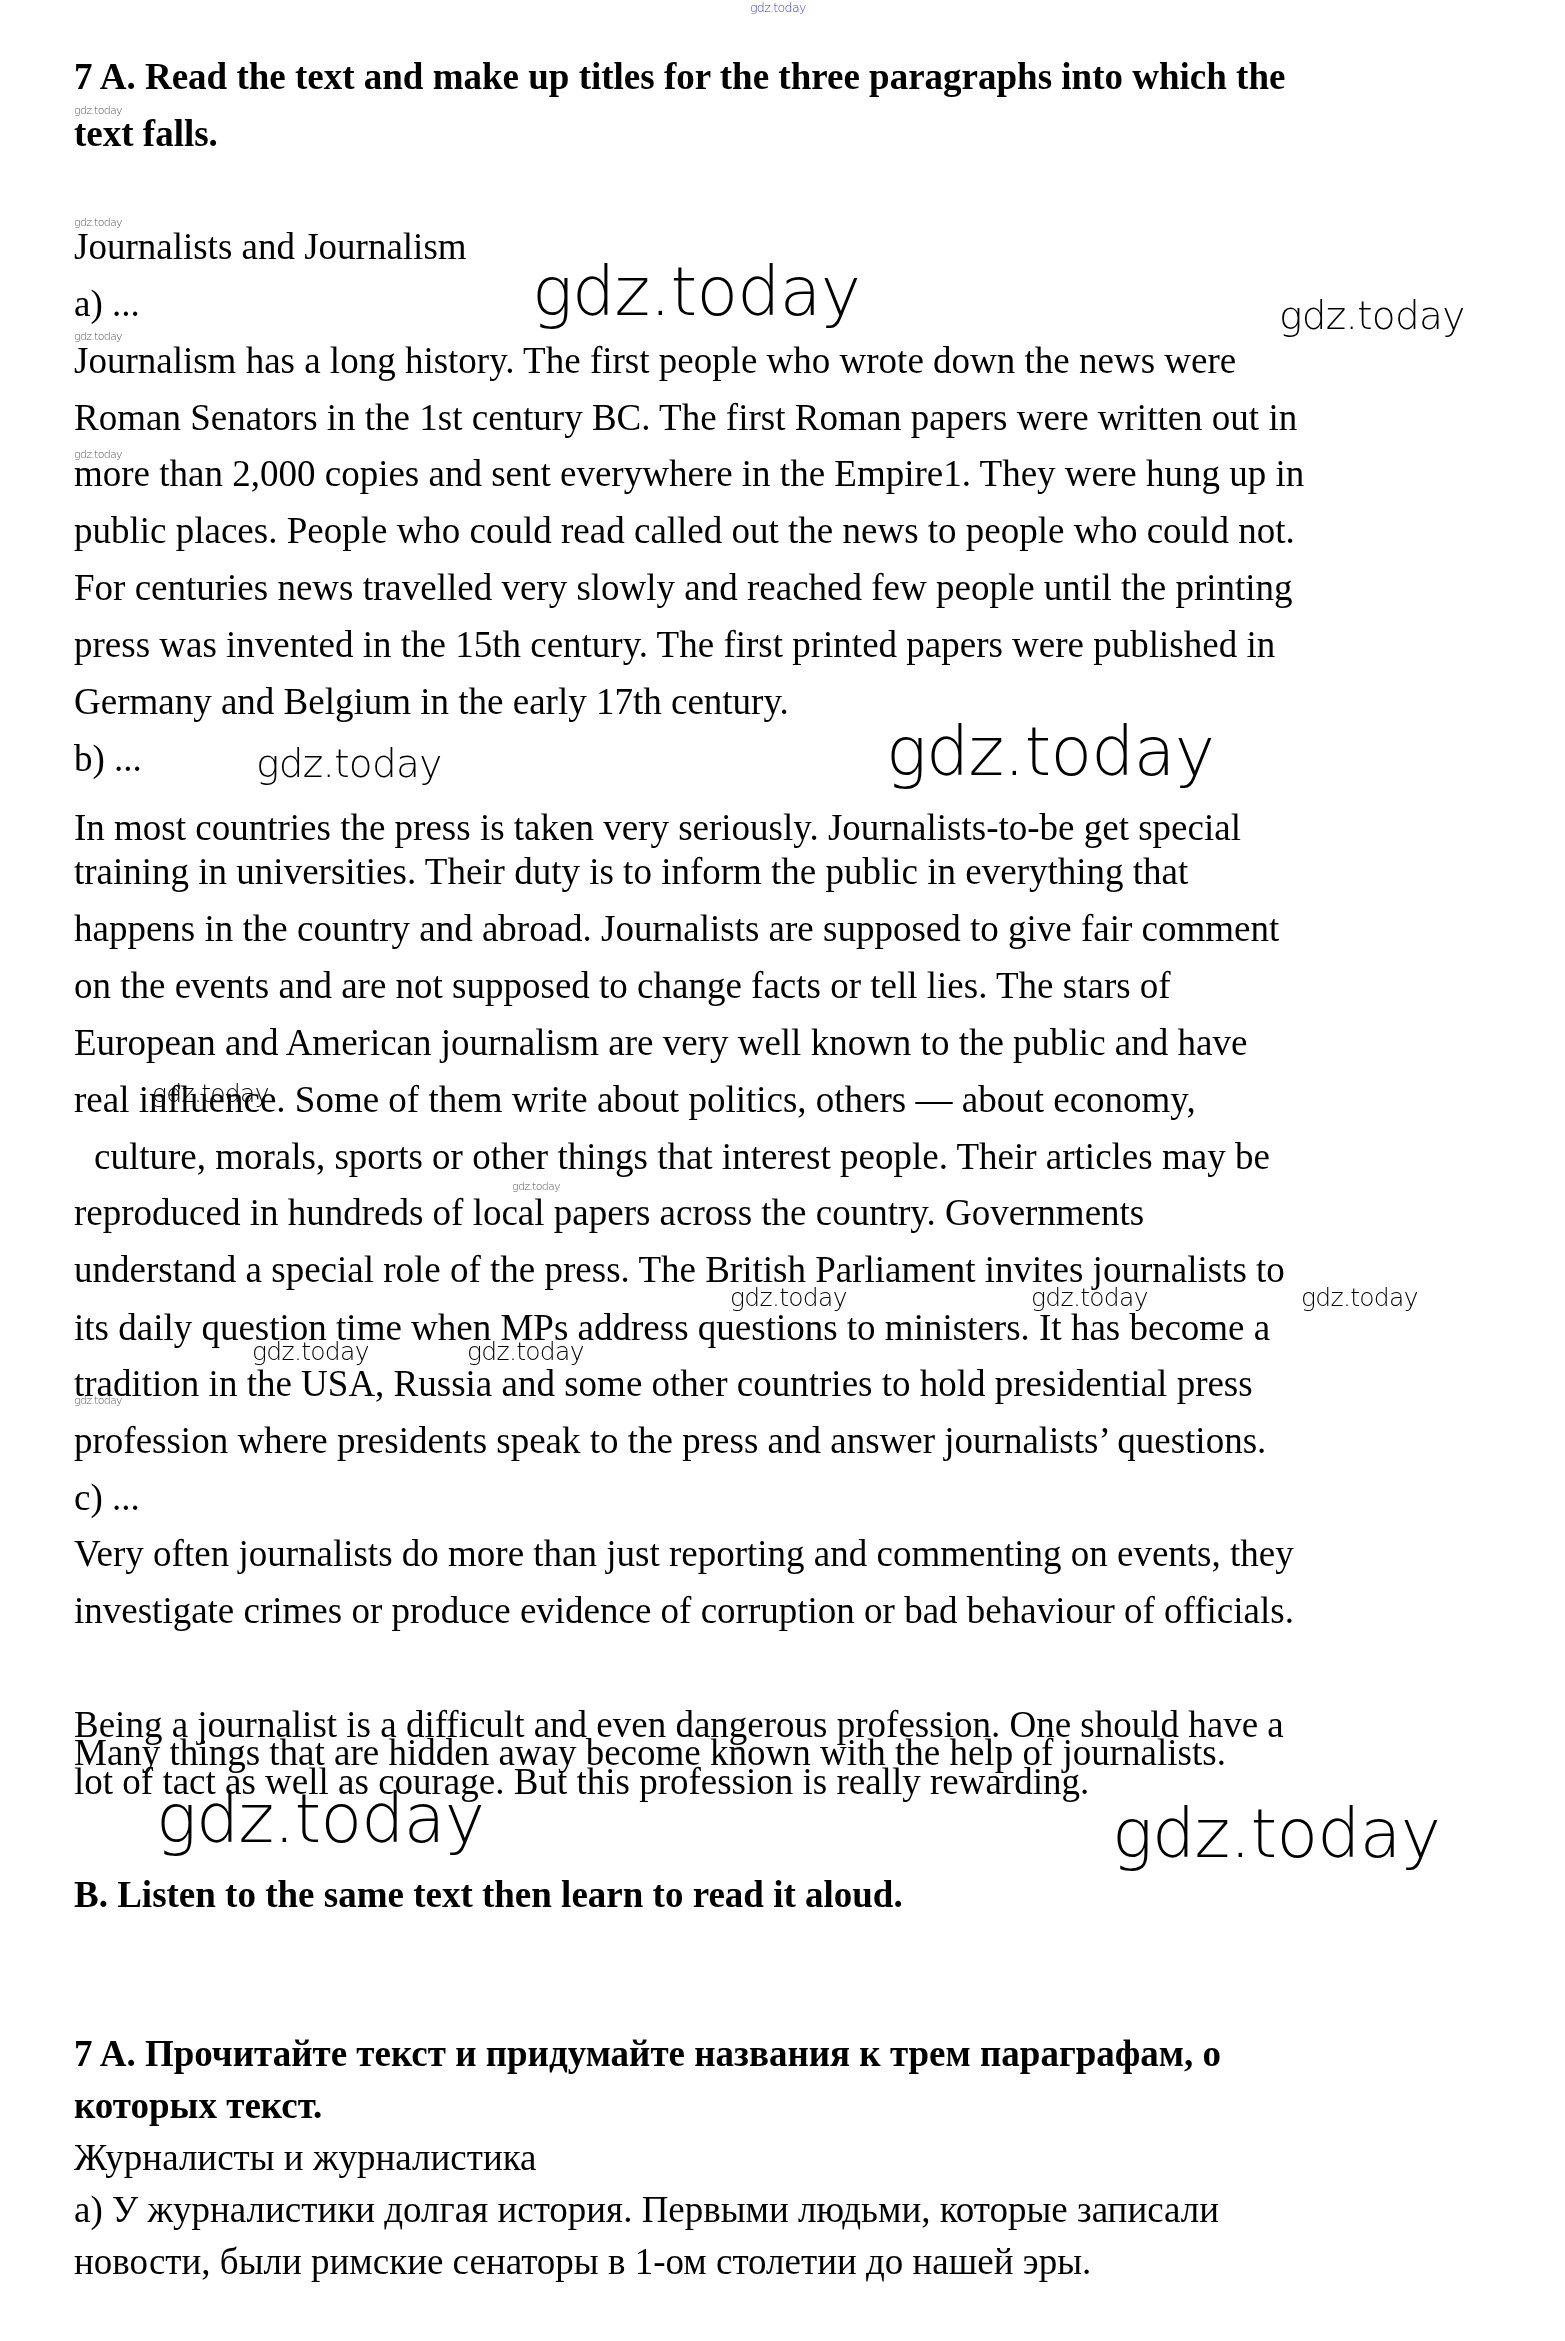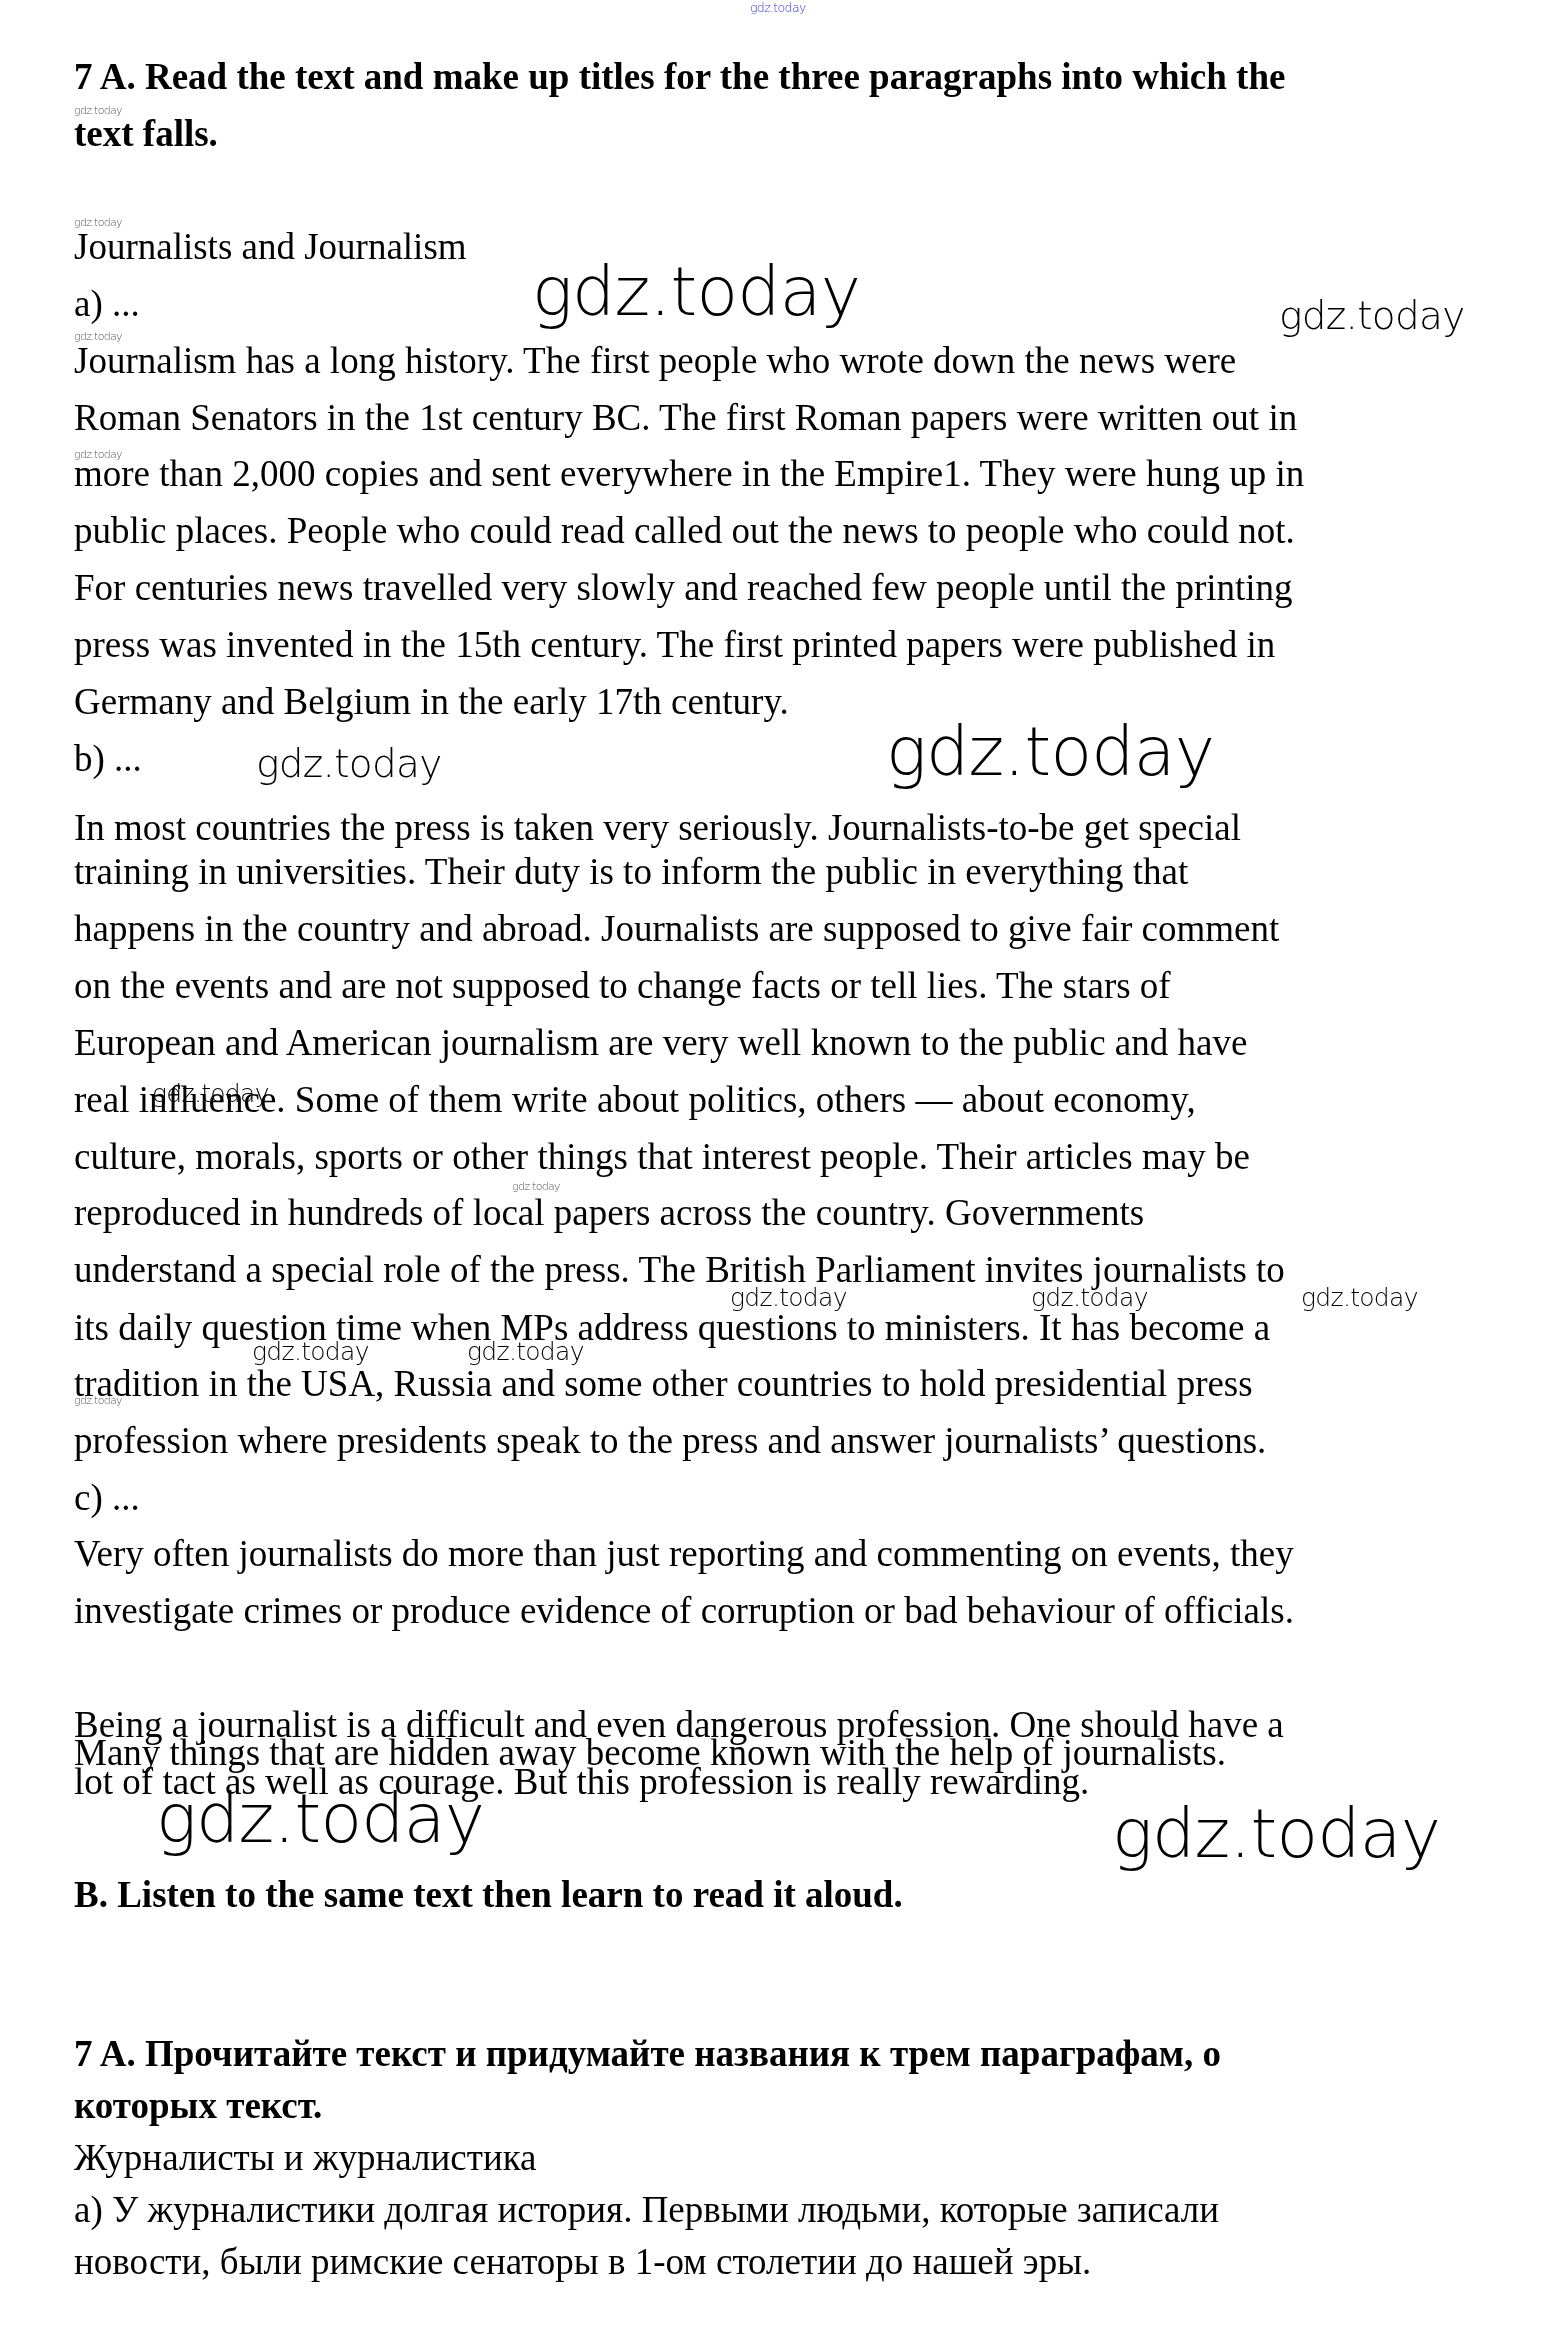--- a/index.html
+++ b/index.html
@@ -51,21 +51,21 @@
 <div class="line" style="top:626px;">press was invented in the 15th century. The first printed papers were published in</div>
 <div class="line" style="top:683px;">Germany and Belgium in the early 17th century.</div>
 
 <div class="line" style="top:740px;">b) ...</div>
 <div class="line" style="top:797px;margin-top:12px;">In most countries the press is taken very seriously. Journalists-to-be get special</div>
 <div class="line" style="top:853px;">training in universities. Their duty is to inform the public in everything that</div>
 <div class="line" style="top:910px;">happens in the country and abroad. Journalists are supposed to give fair comment</div>
 <div class="line" style="top:967px;">on the events and are not supposed to change facts or tell lies. The stars of</div>
 <div class="line" style="top:1024px;">European and American journalism are very well known to the public and have</div>
 <div class="line" style="top:1081px;">real influence. Some of them write about politics, others — about economy,</div>
-<div class="line" style="top:1138px;">culture, morals, sports or other things that interest people. Their articles may be</div>
+<div class="line" style="top:1138px;margin-left:20px;">culture, morals, sports or other things that interest people. Their articles may be</div>
 <div class="line" style="top:1194px;text-align:right;">reproduced in hundreds of local papers across the country. Governments</div>
 <div class="line" style="top:1251px;">understand a special role of the press. The British Parliament invites journalists to</div>
 <div class="line" style="top:1309px;">its daily question time when MPs address questions to ministers. It has become a</div>
 <div class="line" style="top:1365px;">tradition in the USA, Russia and some other countries to hold presidential press</div>
 <div class="line" style="top:1422px;">profession where presidents speak to the press and answer journalists’ questions.</div>
 
 <div class="line" style="top:1479px;">c) ...</div>
 <div class="line" style="top:1535px;">Very often journalists do more than just reporting and commenting on events, they</div>
 <div class="line" style="top:1592px;">investigate crimes or produce evidence of corruption or bad behaviour of officials.</div>
 <div class="line" style="top:1734px;">Many things that are hidden away become known with the help of journalists.</div>

